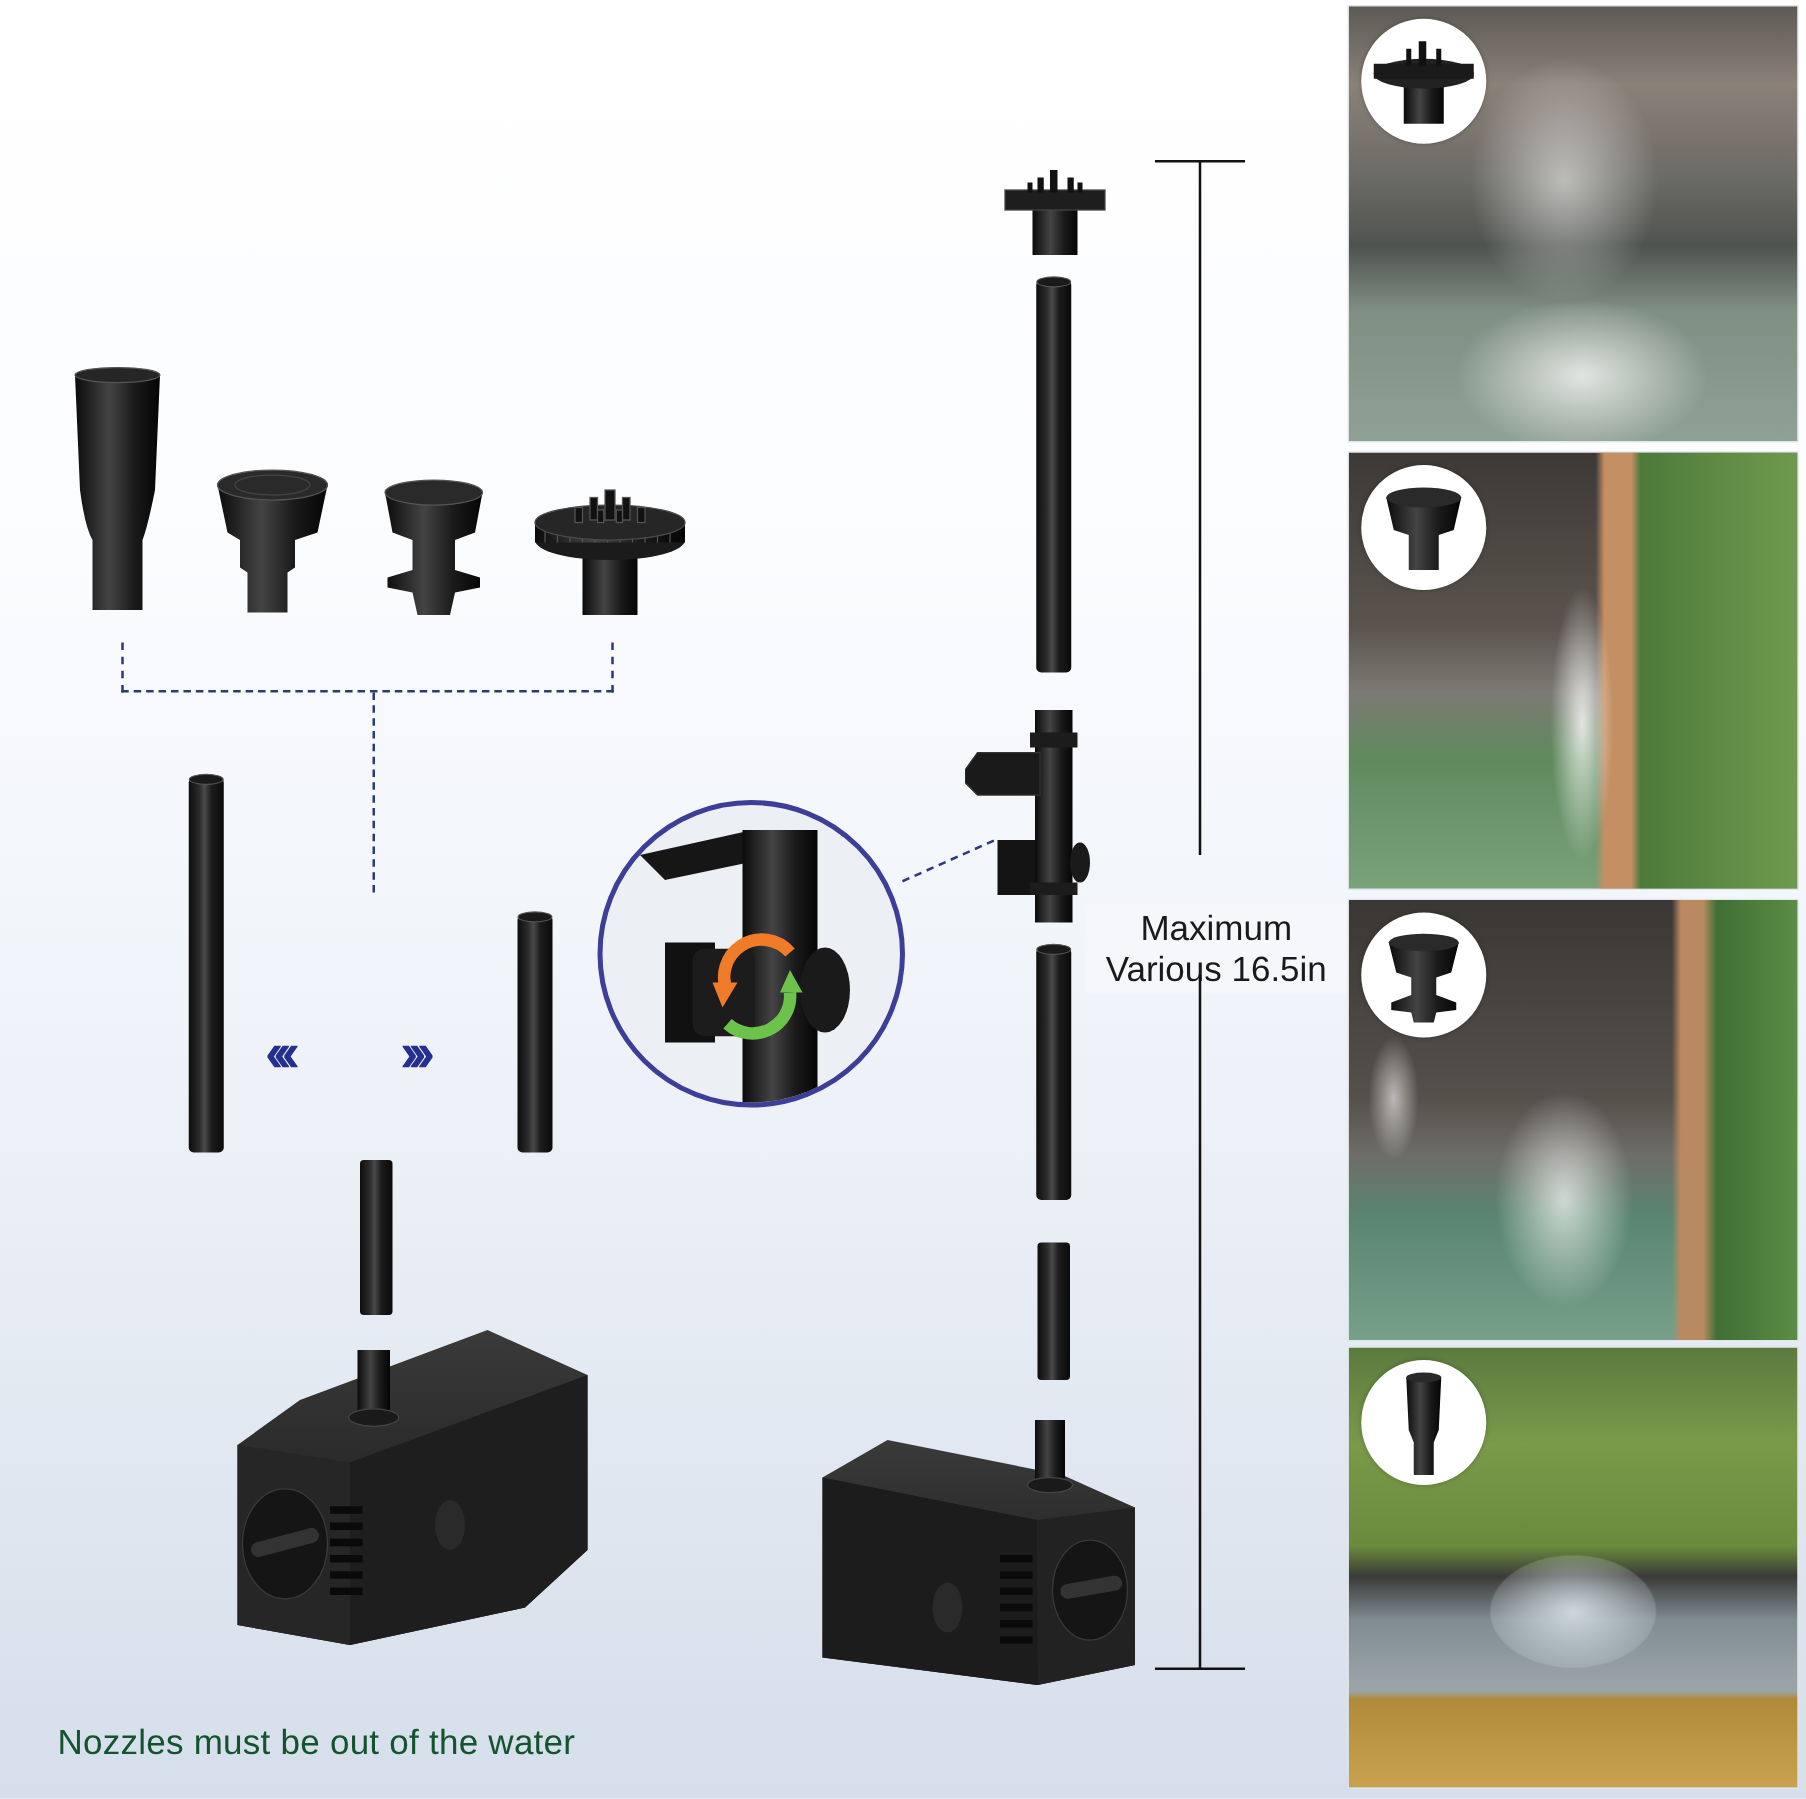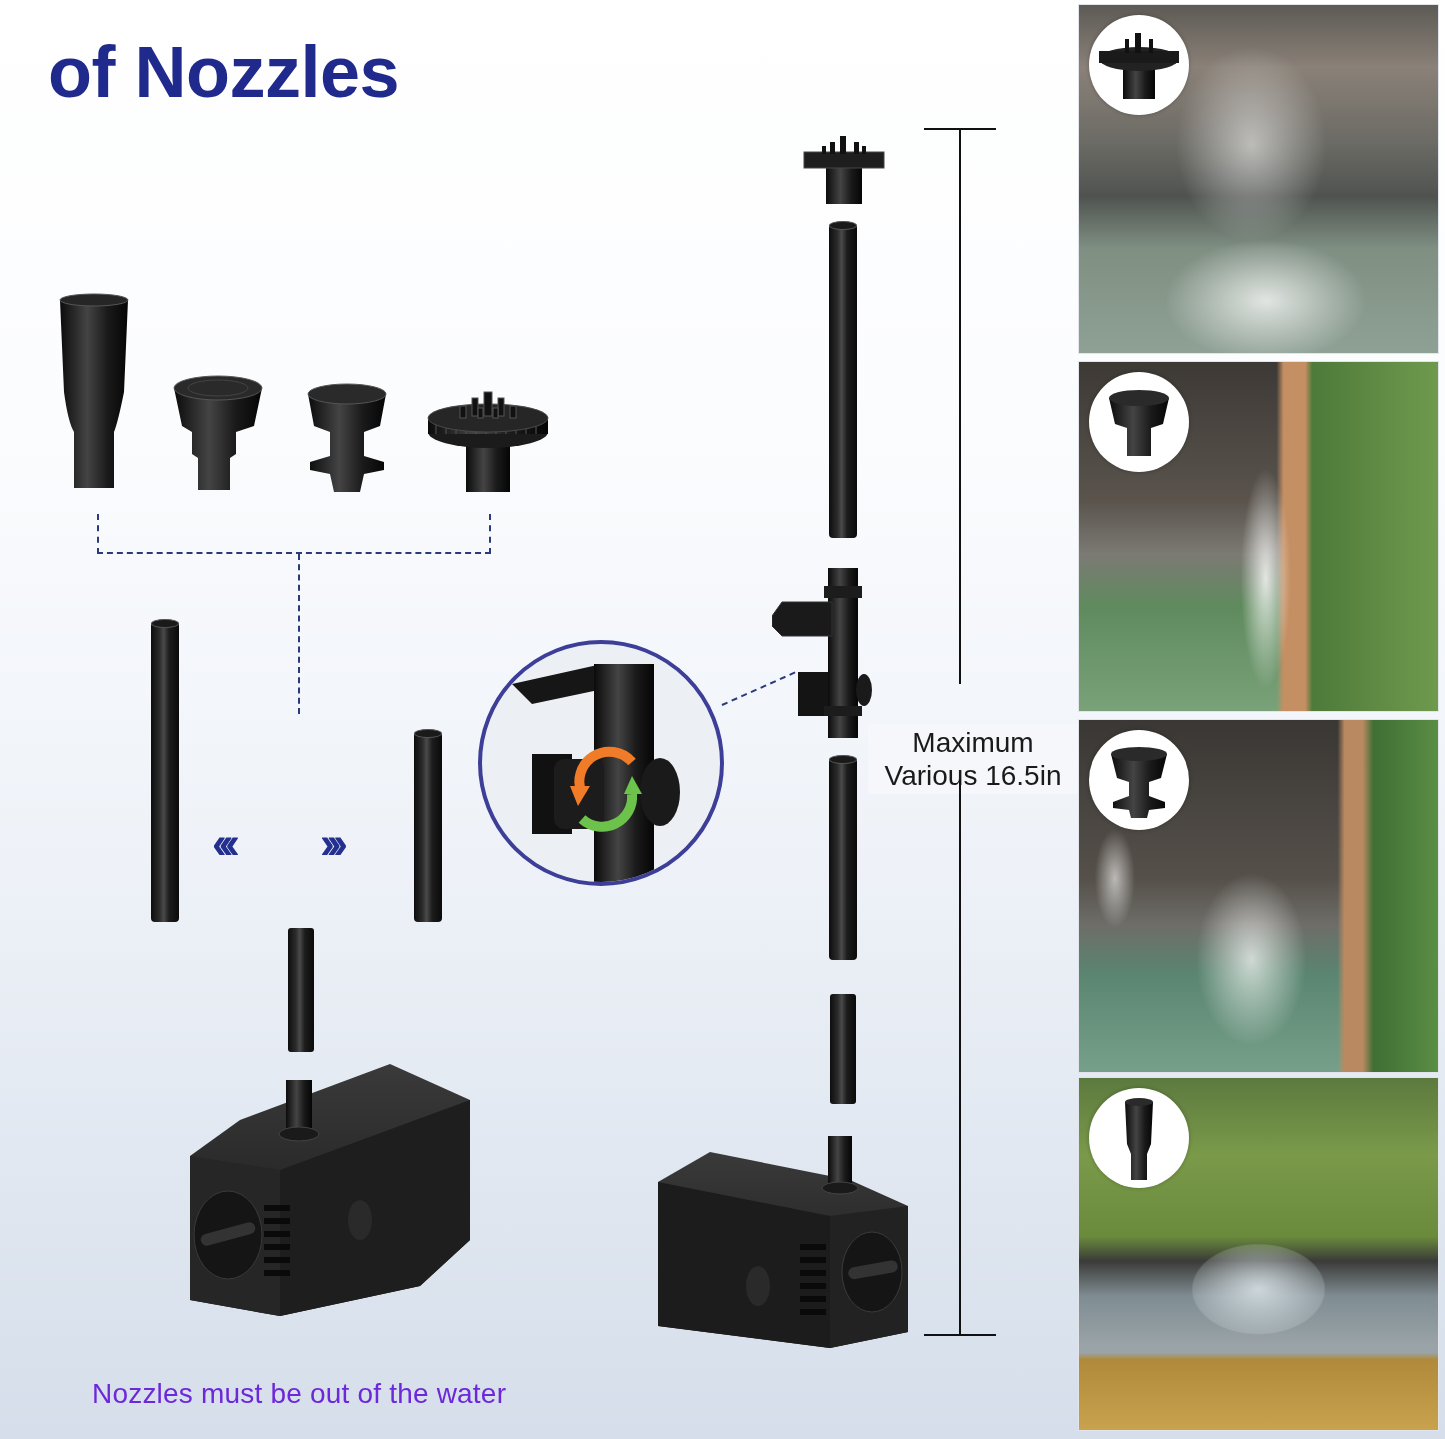--- a/index.html
+++ b/index.html
@@ -11,21 +11,21 @@
   }
   .abs { position: absolute; }
 
   
   .title {
     left: 48px; top: 34px; width: 820px;
     color: #1f2a8c; font-weight: 700; font-size: 72px; line-height: 76px;
     letter-spacing: -0.5px;
   }
   .footnote {
-    left: 46px; top: 1378px; font-size: 28px; color: #6d28d9; letter-spacing: 0.2px; margin-left: 46px;
+    left: 46px; top: 1378px; font-size: 28px; color: #14532d; letter-spacing: 0.2px;
   }
   .maxh {
     left: 868px; top: 724px; width: 210px; text-align: center;
     font-size: 28px; line-height: 33px; color: #1a1a1a; background: #f5f7fb;
     padding: 2px 0;
   }
 
   
   .blk { background: linear-gradient(90deg, #0d0d0d 0%, #2b2b2b 30%, #4a4a4a 45%, #1c1c1c 65%, #0a0a0a 100%); }
   .tube { border-radius: 4px; }
@@ -57,21 +57,20 @@
     left: 478px; top: 640px; width: 246px; height: 246px; border-radius: 50%;
     border: 4px solid #3c3e98; background: #eceff3; overflow: hidden;
   }
 
   .chev { color: #23308f; font-size: 44px; font-weight: 700; letter-spacing: -8px; }
 </style>
 </head>
 <body>
 
 <div class="abs title">
-  <div>of Nozzles</div>
 </div>
 
 <div class="abs" style="left:58px;top:292px;width:72px;height:198px;">
   <svg width="72" height="198" viewBox="0 0 72 198">
     <defs>
         <linearGradient id="g1" x1="0" x2="1">
           <stop offset="0" stop-color="#0b0b0b"></stop>
           <stop offset=".4" stop-color="#444"></stop>
           <stop offset=".7" stop-color="#1a1a1a"></stop>
           <stop offset="1" stop-color="#050505"></stop>

